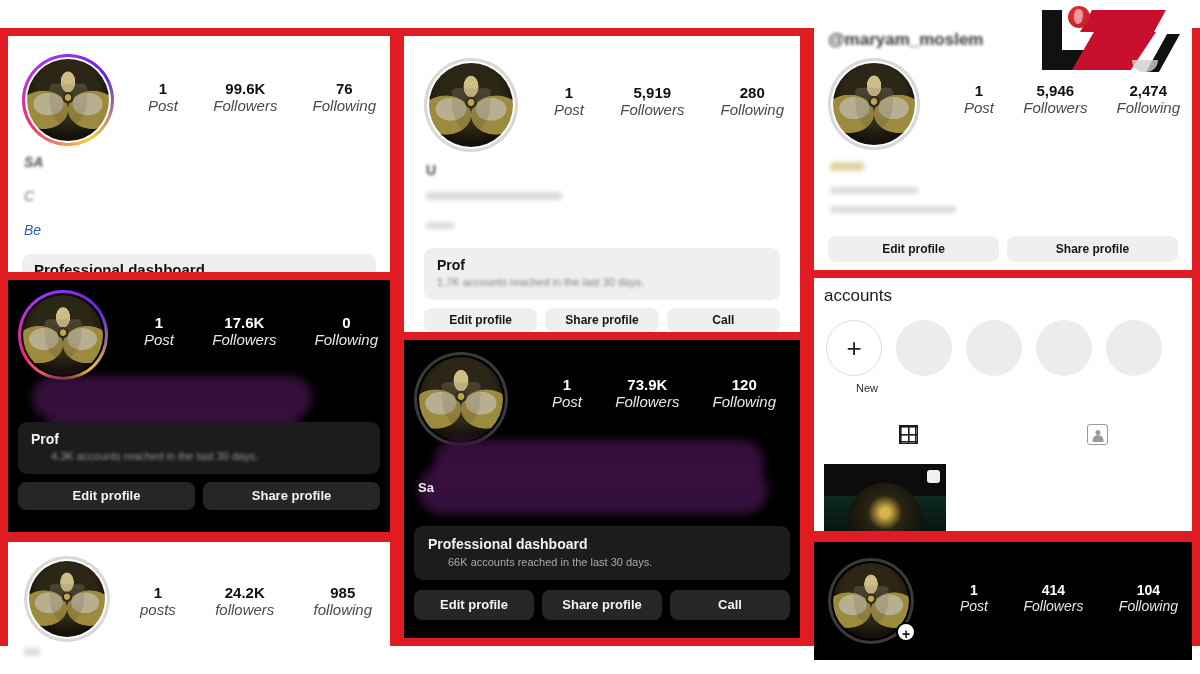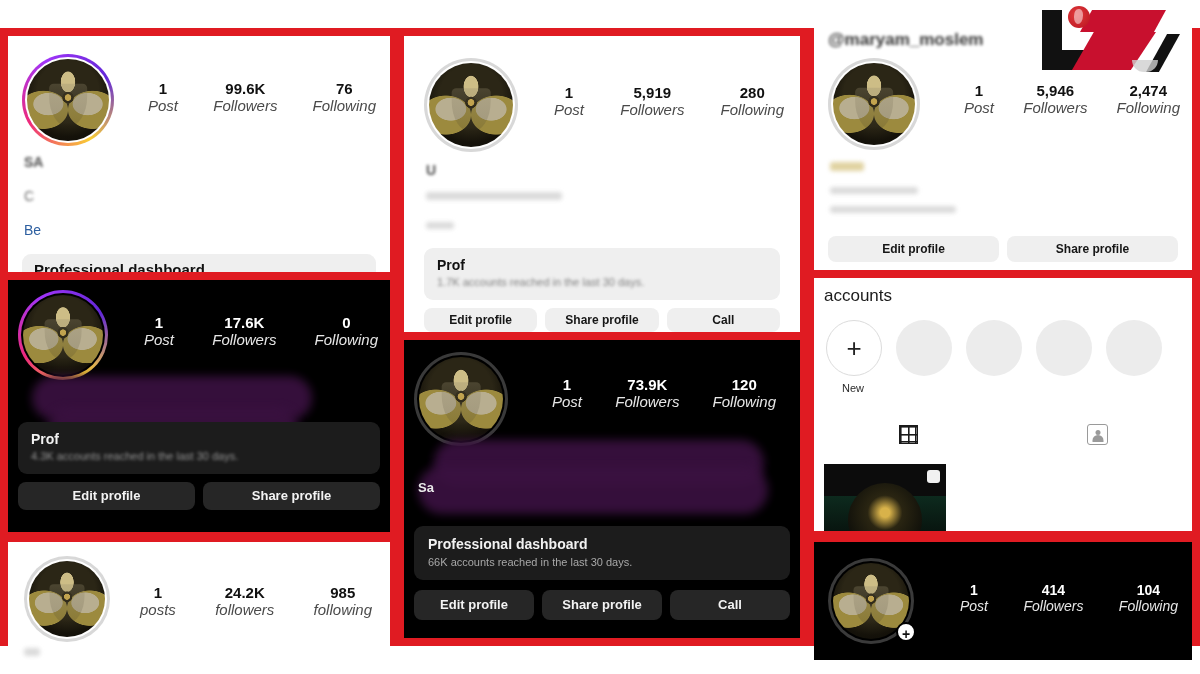--- a/index.html
+++ b/index.html
@@ -78,21 +78,21 @@
   .ghost-text{filter:blur(1.4px);opacity:.85;}
 
   
   .dash{position:absolute;border-radius:9px;}
   .light .dash{background:#efefef;}
   .dark .dash{background:#1c1c1c;}
   .dash .t{font-weight:bold;}
   .light .dash .t{color:#111;}
   .dark .dash .t{color:#f2f2f2;}
   .light .dash .s{color:#6d6d6d;}
-  .dark .dash .s{color:#a8a8a8;}
+  .dark .dash .s{color:#a8a8a8;margin-left:20px;}
 
   .btnrow{position:absolute;display:flex;gap:8px;}
   .btn{
     flex:1;text-align:center;border-radius:8px;font-weight:bold;
   }
   .light .btn{background:#efefef;color:#161616;}
   .dark .btn{background:#262626;color:#f3f3f3;}
 
   
   .scribble{
@@ -191,21 +191,21 @@
         </div>
         <div class="stat">
           <span class="num">99.6K</span>
           <span class="lbl">Followers</span>
         </div>
         <div class="stat">
           <span class="num">76</span>
           <span class="lbl">Following</span>
         </div>
       </div>
-      <div class="bio" style="left:16px;top:118px;width:300px;">
+      <div class="bio" style="left:16px;top:118px;width:300px;font-style:italic;">
         <div class="ghost-text" style="font-size:14px;font-weight:bold;color:#2b2b2b;">SA</div>
         <div class="ghost-text" style="font-size:14px;color:#555;margin-top:18px;">C</div>
         <div style="font-size:14px;color:#2d5fa0;margin-top:18px;">Be</div>
       </div>
       <div class="dash" style="left:14px;top:218px;width:354px;height:40px;padding:7px 12px;box-sizing:border-box;">
         <div class="t" style="font-size:15px;">Professional dashboard</div>
       </div>
     </div>
 
     <div class="panel light" id="p2">
@@ -354,21 +354,21 @@
       <div class="profile-word" style="left:10px;top:8px;font-size:17px;">accounts</div>
       <div class="hl-row" style="left:12px;top:42px;">
         <div class="hl new">
           <span>+</span>
         </div>
         <div class="hl"></div>
         <div class="hl"></div>
         <div class="hl"></div>
         <div class="hl"></div>
       </div>
-      <div class="hl-label" style="left:28px;top:104px;">New</div>
+      <div class="hl-label" style="left:42px;top:104px;">New</div>
       <div class="tabs" style="left:0;top:146px;">
         <div class="tab">
           <span class="grid-ic"></span>
         </div>
         <div class="tab">
           <span class="tag-ic"></span>
         </div>
       </div>
       <div class="thumb" style="left:10px;top:186px;width:122px;height:67px;">
         <div class="green"></div>

